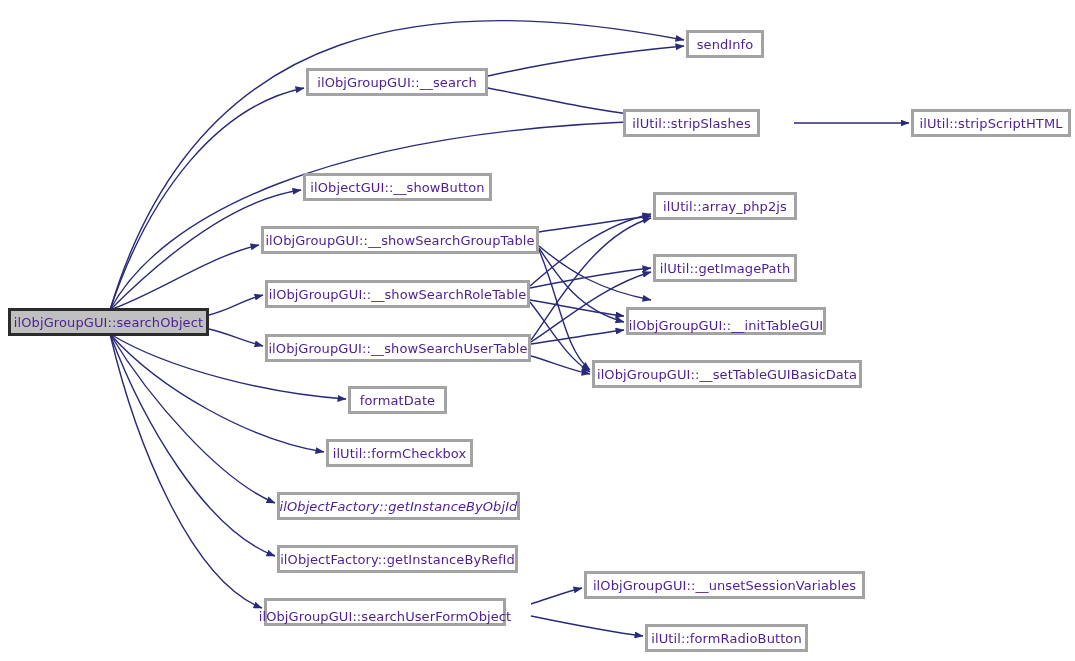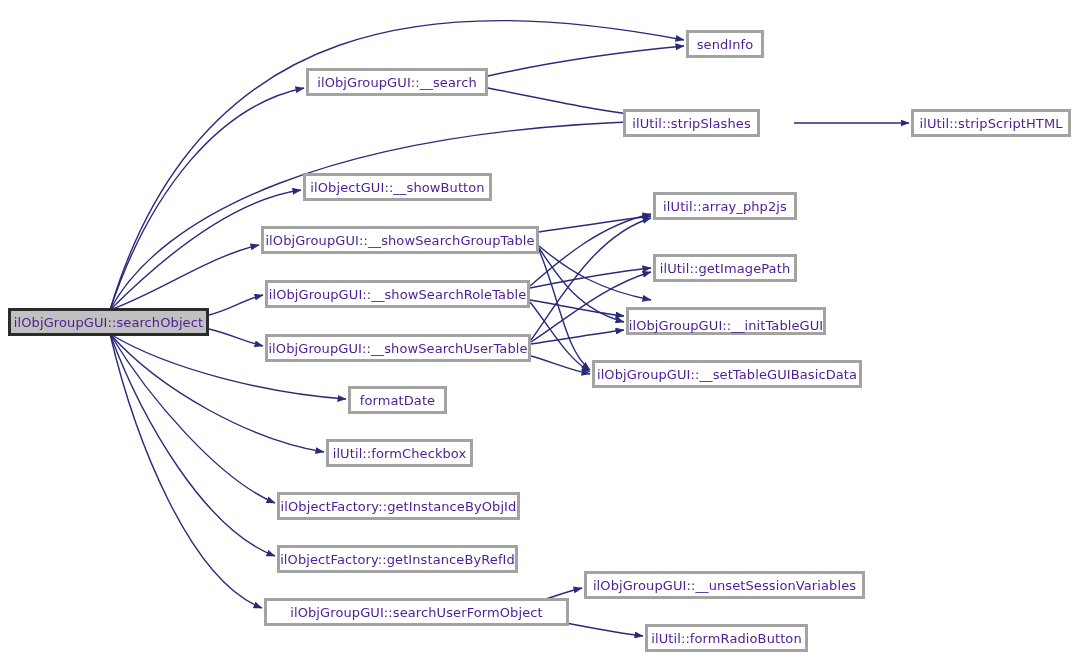--- a/index.html
+++ b/index.html
@@ -130,27 +130,27 @@
       </div>
       <div class="gnode" style="left: 592px; top: 360px; width: 270px; height: 28px;">
         <span class="lbl">ilObjGroupGUI::__setTableGUIBasicData</span>
       </div>
       <div class="gnode" style="left: 348px; top: 386px; width: 99px; height: 28px;">
         <span class="lbl">formatDate</span>
       </div>
       <div class="gnode" style="left: 326px; top: 439px; width: 147px; height: 28px;">
         <span class="lbl">ilUtil::formCheckbox</span>
       </div>
-      <div class="gnode" style="left: 277px; top: 492px; width: 243px; height: 28px;">
+      <div class="gnode" style="left: 277px; top: 492px; width: 243px; height: 28px; font-style: italic;">
         <span class="lbl">ilObjectFactory::getInstanceByObjId</span>
       </div>
       <div class="gnode" style="left: 277px; top: 545px; width: 241px; height: 28px;">
         <span class="lbl">ilObjectFactory::getInstanceByRefId</span>
       </div>
-      <div class="gnode" style="left: 264px; top: 598px; width: 305px; height: 28px;">
+      <div class="gnode" style="left: 264px; top: 598px; width: 242px; height: 28px; align-items: flex-end;">
         <span class="lbl">ilObjGroupGUI::searchUserFormObject</span>
       </div>
       <div class="gnode" style="left: 584px; top: 571px; width: 281px; height: 28px;">
         <span class="lbl">ilObjGroupGUI::__unsetSessionVariables</span>
       </div>
       <div class="gnode" style="left: 645px; top: 624px; width: 163px; height: 28px;">
         <span class="lbl">ilUtil::formRadioButton</span>
       </div>
     </div>
 

